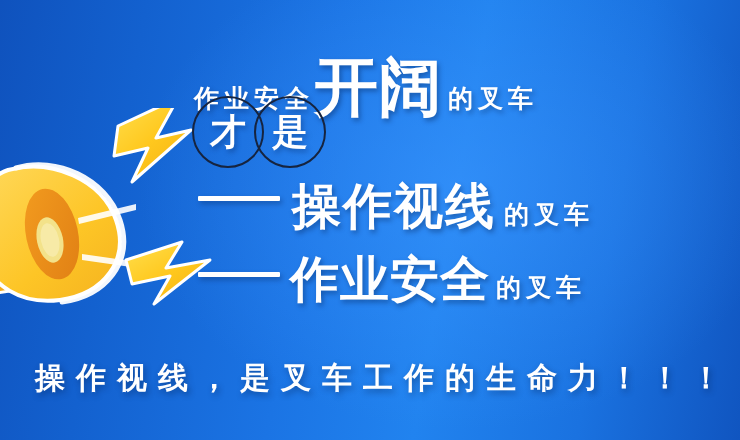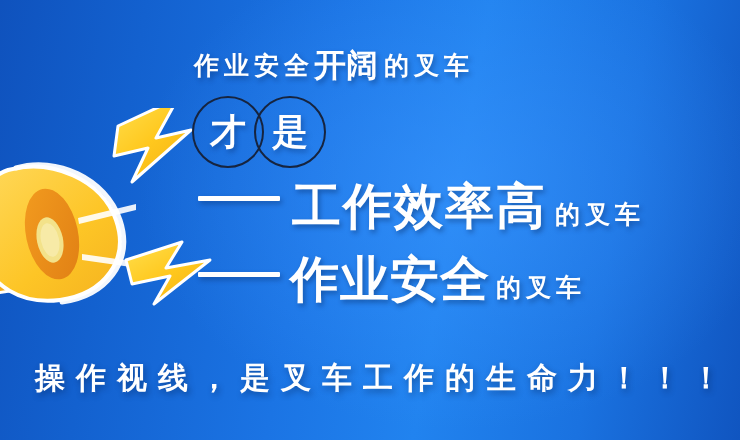--- a/index.html
+++ b/index.html
@@ -19,21 +19,21 @@
   .lines{position:absolute;left:0;top:0;width:740px;height:340px;}
   .txt{
     position:absolute;color:#ffffff;font-weight:bold;white-space:nowrap;
     text-shadow:2px 3px 5px rgba(3,30,80,0.40);
     font-family:"DejaVu Sans","Liberation Sans",sans-serif;
   }
 
   
   .l1{top:42px;left:194px;display:flex;align-items:baseline;}
   .l1 .a{font-size:25px;letter-spacing:5px;}
-  .l1 .b{font-size:32px;letter-spacing:0px;position:relative;top:2px;}
+  .l1 .b{font-size:64px;letter-spacing:0px;position:relative;top:2px;}
   .l1 .c{font-size:25px;letter-spacing:5px;margin-left:6px;}
 
   
   .circles{position:absolute;top:96px;left:192px;width:190px;height:74px;}
   .circ{
     position:absolute;top:0;width:72px;height:72px;border-radius:50%;
     border:2px solid #16243f;box-sizing:border-box;
     display:flex;align-items:center;justify-content:center;
   }
   .circ span{font-size:36px;font-weight:bold;color:#fff;text-shadow:2px 3px 5px rgba(3,30,80,0.35);}
@@ -128,21 +128,21 @@
       <div class="circ circ-1">
         <span>才</span>
       </div>
       <div class="circ circ-2">
         <span>是</span>
       </div>
     </div>
 
     <div class="dash dash-1"></div>
     <div class="txt l3">
-      <span class="a">工作效率高</span>
+      <span class="a">操作视线</span>
       <span class="b">的叉车</span>
     </div>
 
     <div class="dash dash-2"></div>
     <div class="txt l4">
       <span class="a">作业安全</span>
       <span class="b">的叉车</span>
     </div>
   </div>
 

